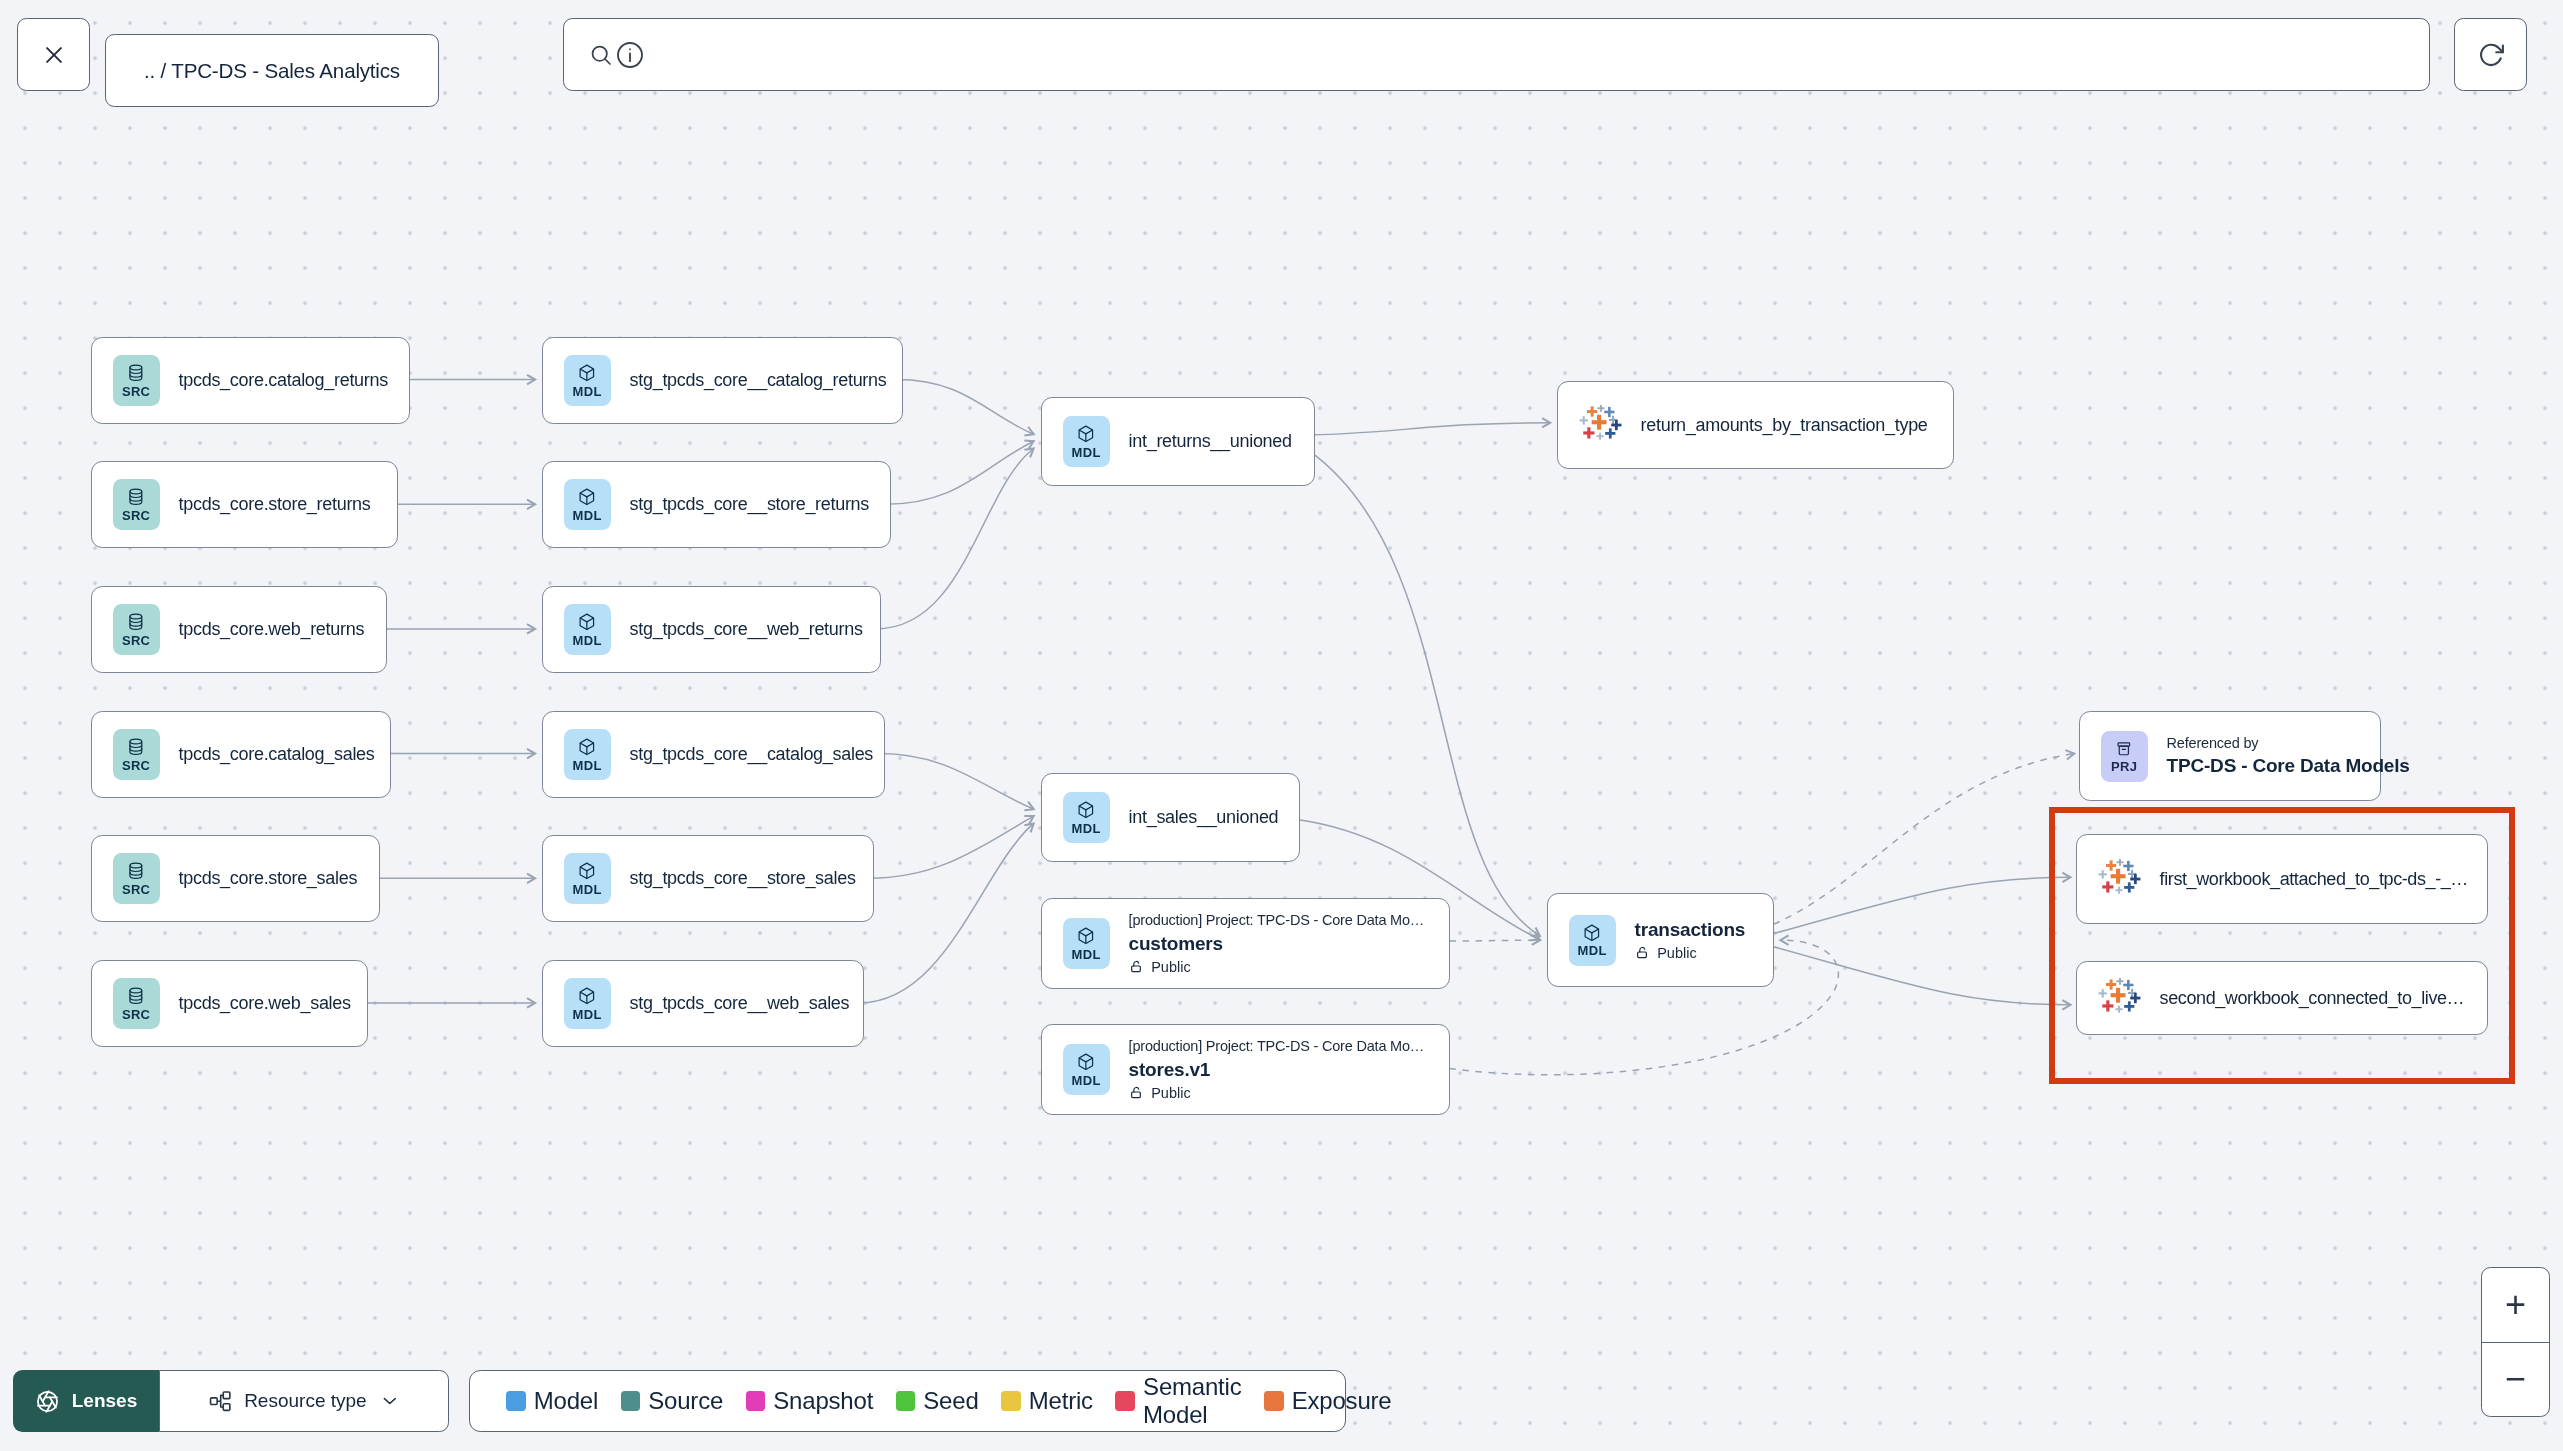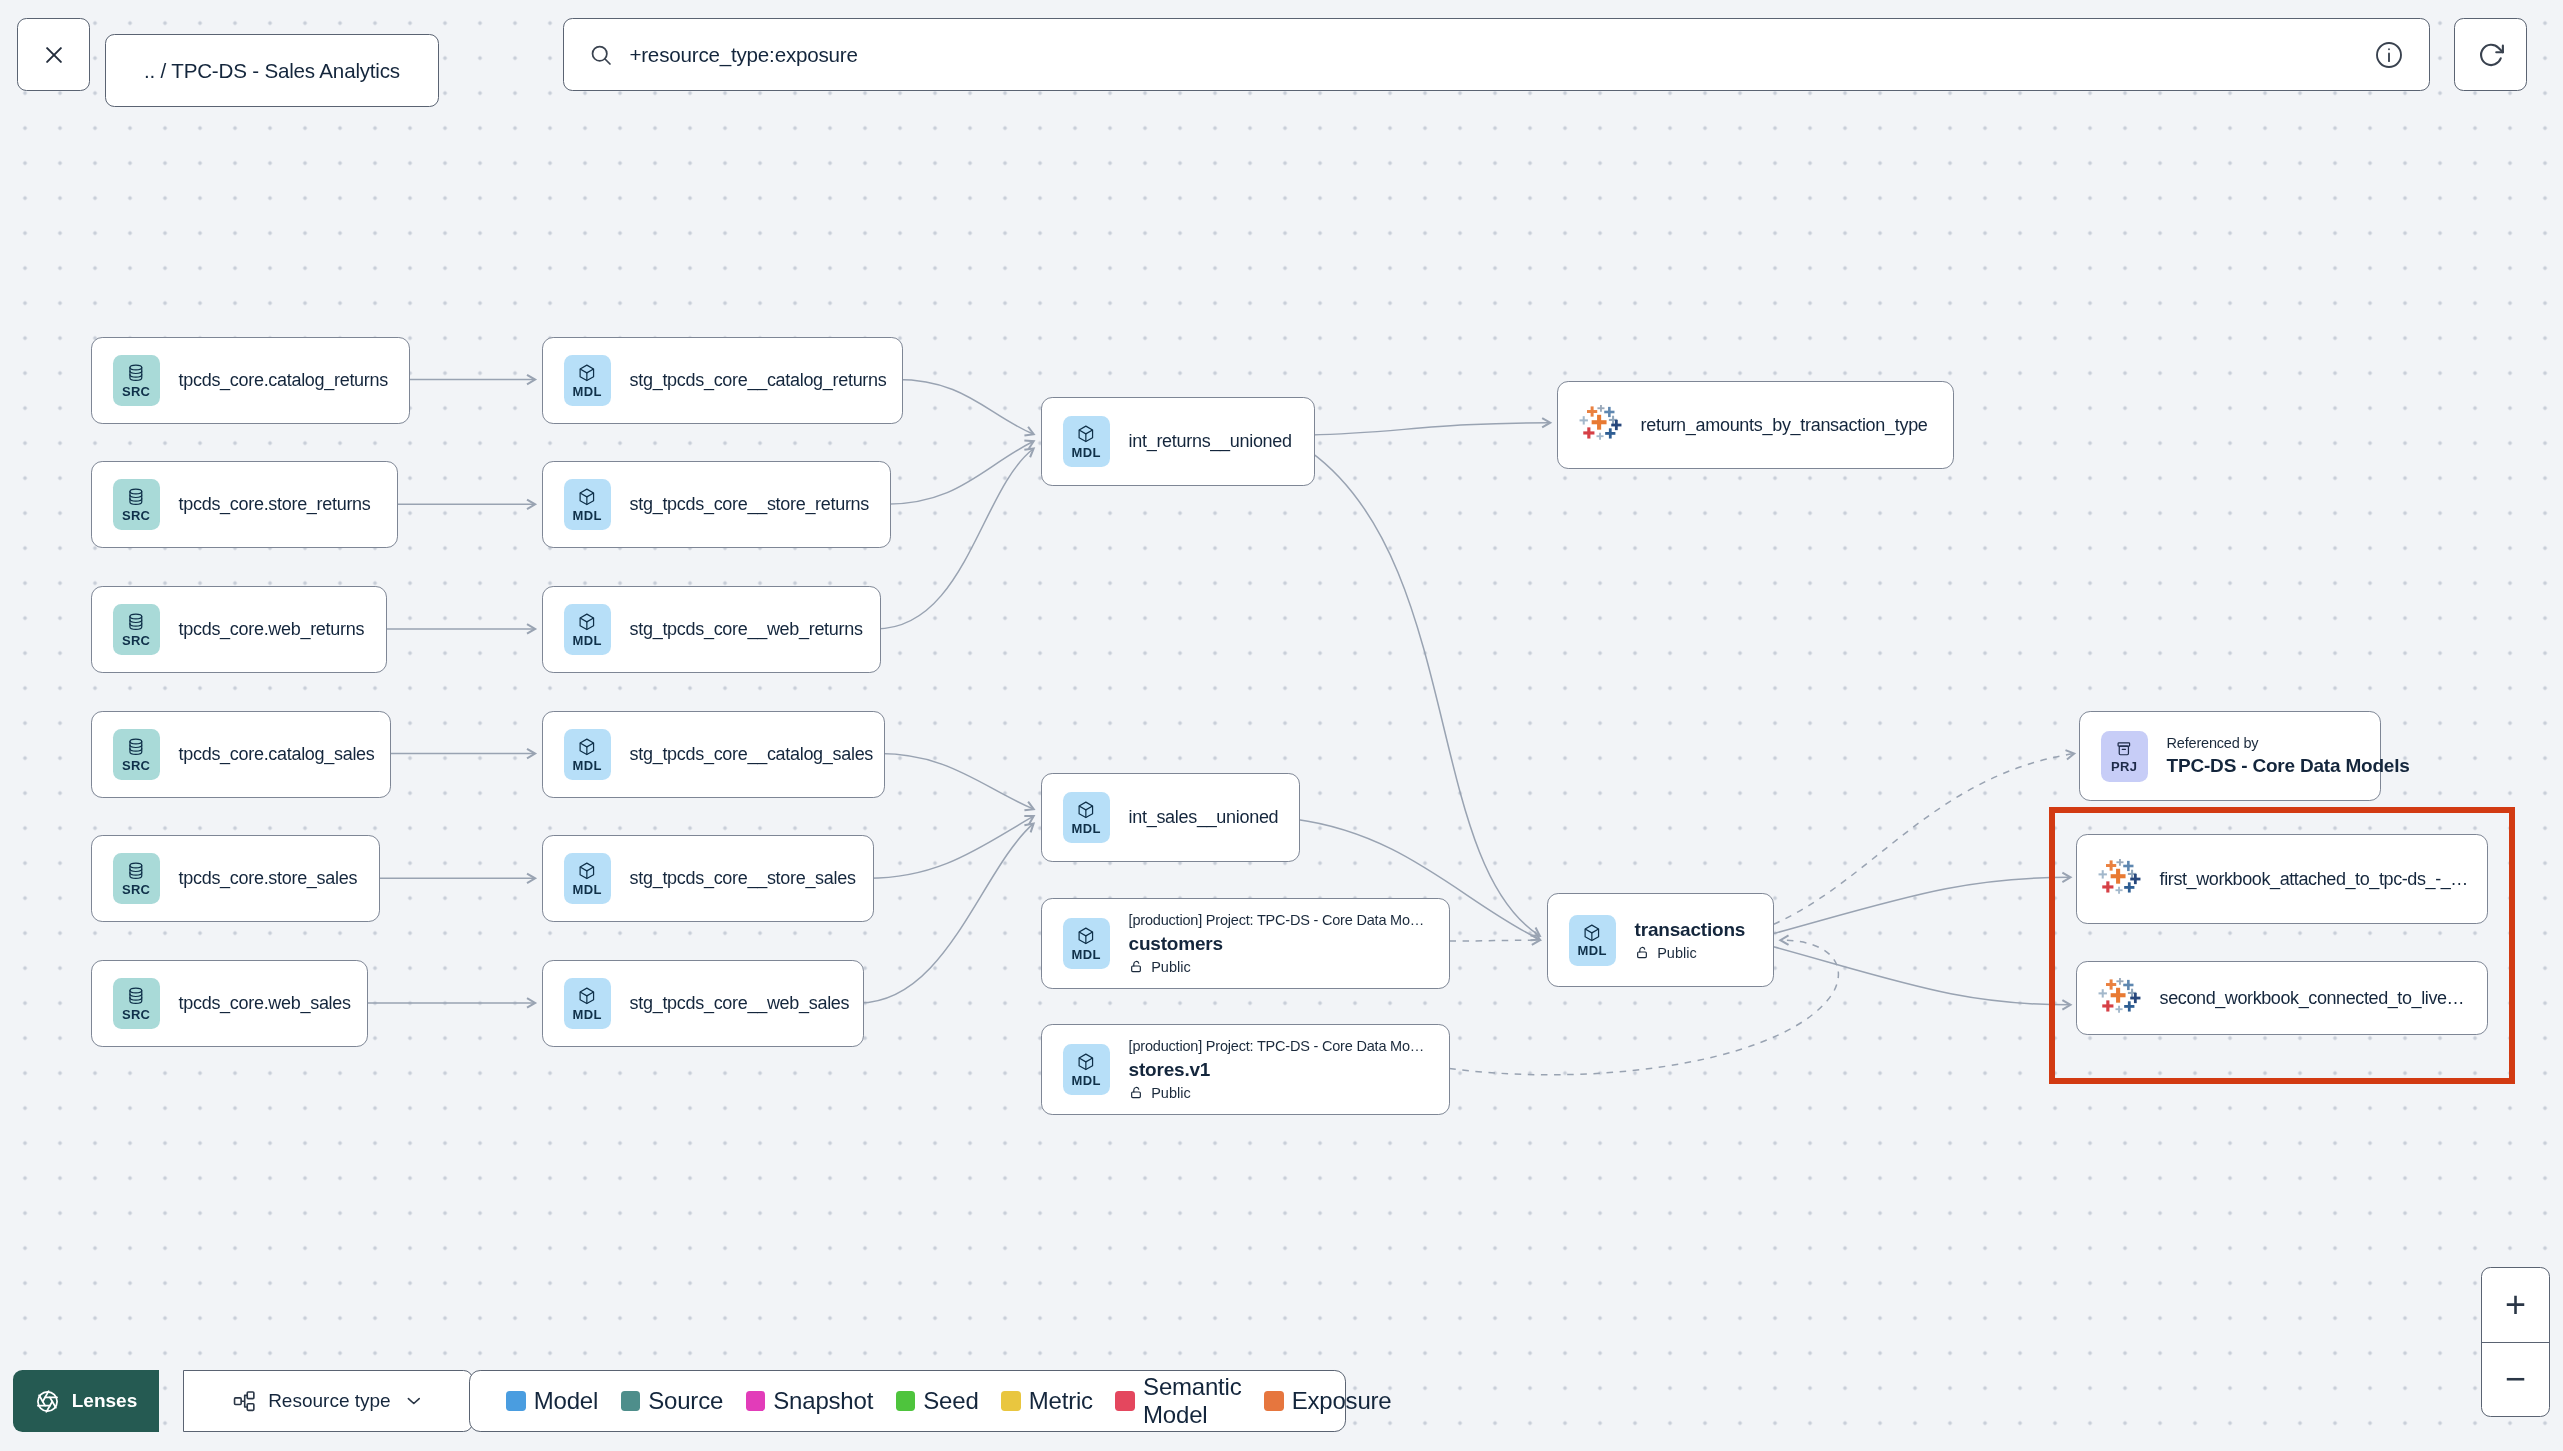--- a/index.html
+++ b/index.html
@@ -57,21 +57,21 @@
   
   #lenses{
     position:absolute;left:13px;top:1370px;width:146px;height:62px;z-index:5;
     border-radius:9.4px 0 0 9.4px;display:flex;align-items:center;justify-content:center;gap:12px;
     color:#fff;font-size:19px;font-weight:600;cursor:pointer;
   }
   #resource-type{
     position:absolute;left:159px;top:1370px;width:290px;height:62px;z-index:5;
     background:#fff;border:1.9px solid #5A6372;border-radius:0 9.4px 9.4px 0;
     display:flex;align-items:center;justify-content:center;gap:12.2px;
-    font-size:19px;cursor:pointer;margin-left:24px;
+    font-size:19px;cursor:pointer;
   }
   #legend{
     position:absolute;left:469px;top:1370px;width:877px;height:62px;z-index:5;
     background:#fff;border:1.9px solid #5A6372;border-radius:11.2px;
     display:flex;align-items:center;gap:22.5px;padding:0 36px;
   }
   .legend-item{display:flex;align-items:center;gap:8px;font-size:24px;letter-spacing:-0.2px}
   .swatch{width:19.7px;height:19.7px;border-radius:3.7px;flex:none}
   
   #zoomctl{
@@ -423,21 +423,20 @@
 <div class="btn" id="breadcrumb" style="left:105px;top:34px;width:334px;height:73px">
   <span>.. / TPC-DS - Sales Analytics</span>
 </div>
 <div id="searchbar">
   <svg width="26" height="26" viewBox="0 0 24 24">
       <g fill="none" stroke="#39424F" stroke-width="1.6" stroke-linecap="round">
         <circle cx="10.8" cy="10.8" r="6.6"></circle>
         <line x1="15.7" y1="15.7" x2="20.3" y2="20.3"></line>
       </g>
     </svg>
-  <input type="text" value="+resource_type:exposure" style="">
   <svg id="info-btn" width="32" height="32" viewBox="0 0 24 24">
       <g fill="none" stroke="#39424F" stroke-width="1.4" stroke-linecap="round">
         <circle cx="12" cy="12" r="9"></circle>
         <line x1="12" y1="10.8" x2="12" y2="16.6"></line>
         <line x1="12" y1="7.6" x2="12" y2="7.7"></line>
       </g>
     </svg>
 </div>
 <div class="btn" style="left:2454px;top:18px;width:73px;height:73px">
   <svg width="30" height="30" viewBox="0 0 24 24">

